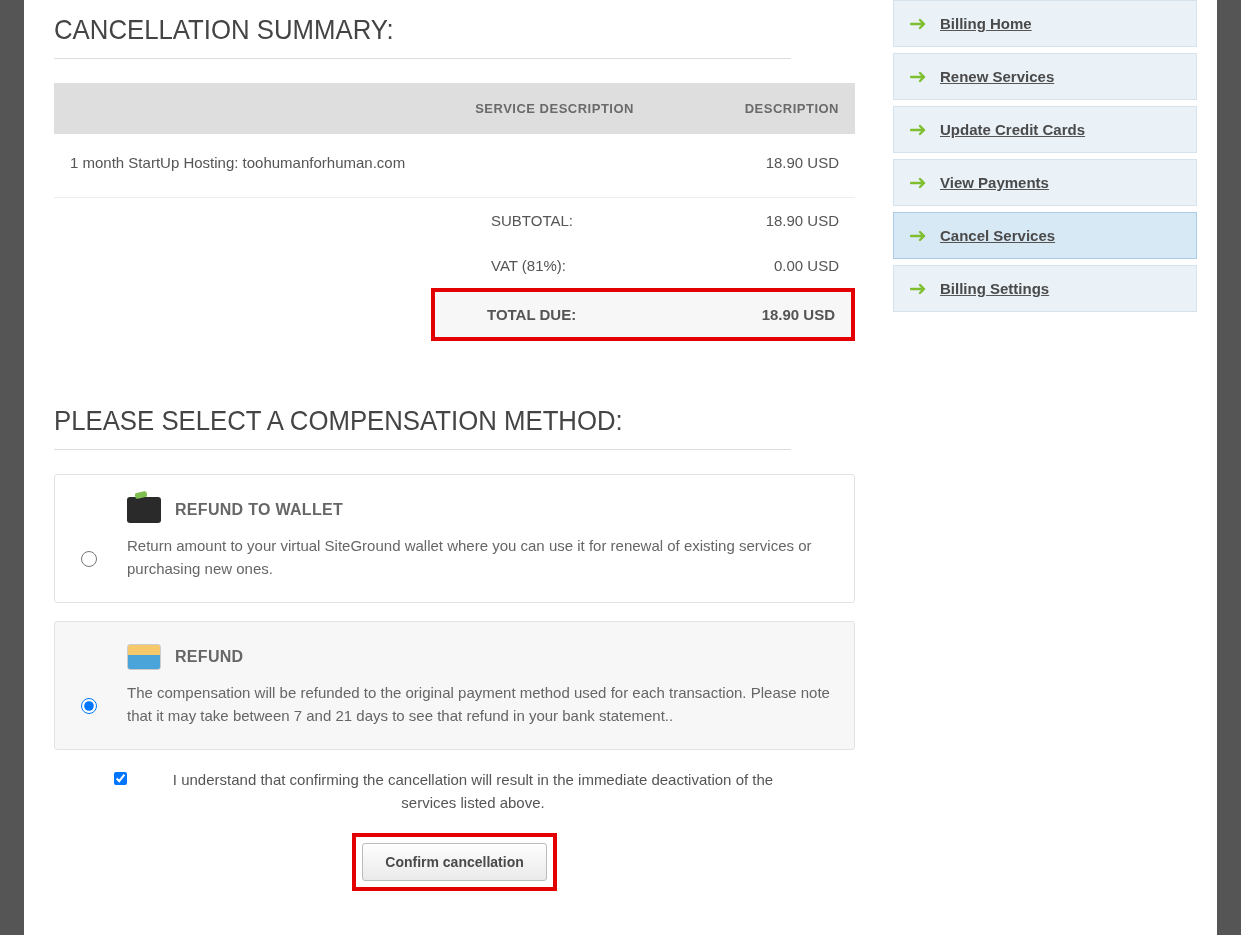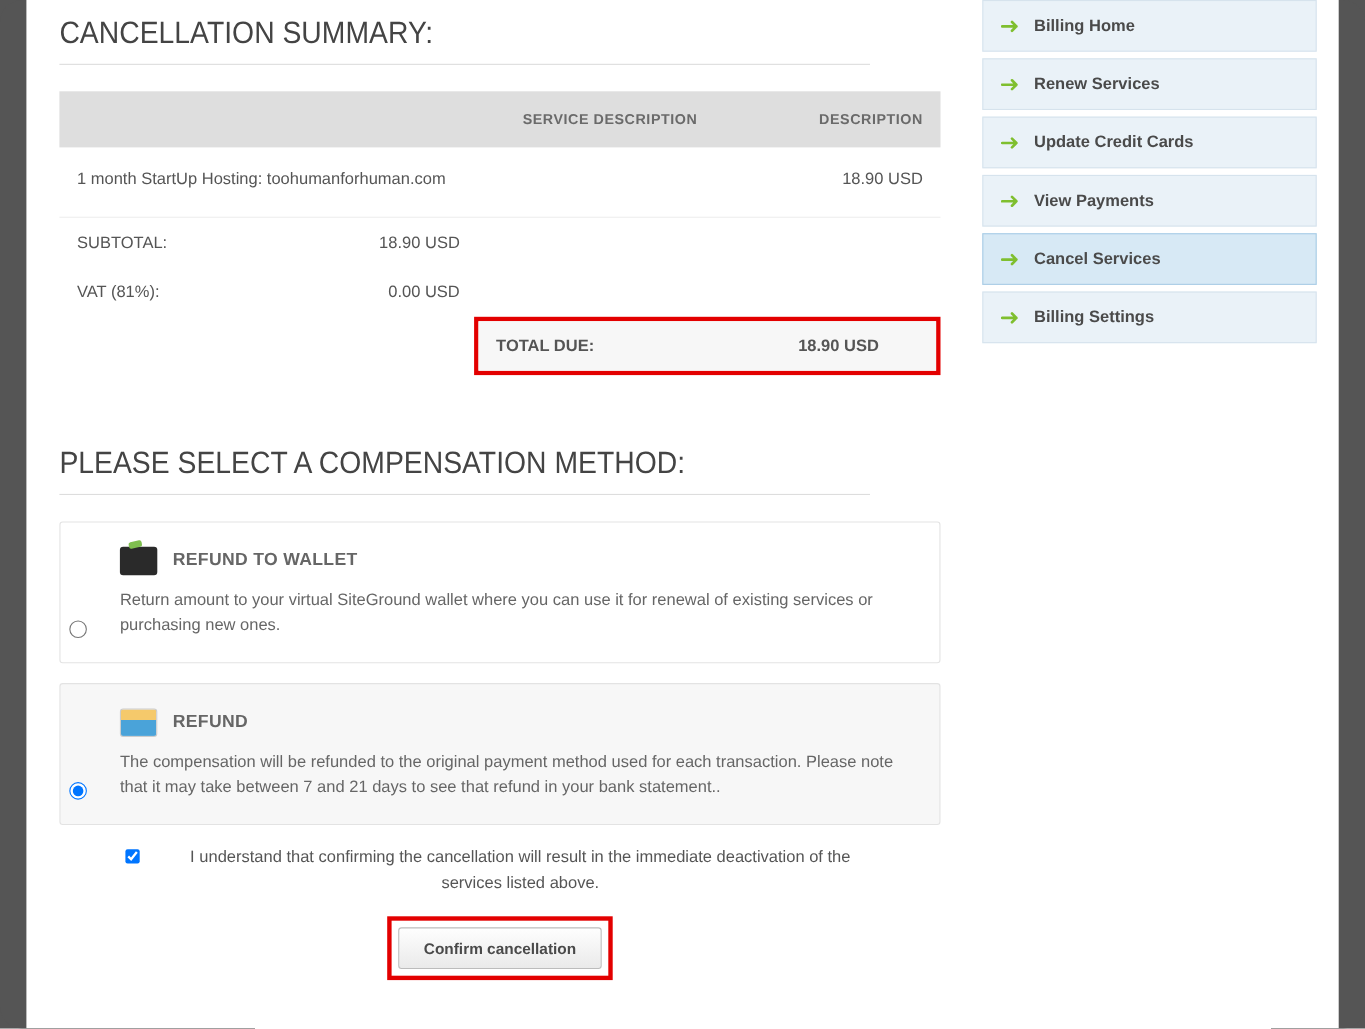--- a/index.html
+++ b/index.html
@@ -27,20 +27,21 @@
     display: flex;
     align-items: flex-start;
   }
   .main {
     flex: 1;
     padding: 0 30px 40px 30px;
   }
   .sidebar {
     width: 332px;
     padding: 0 20px 20px 8px;
+    text-decoration: underline;
   }
 
   h2.section-title {
     font-family: "Arial Narrow", Arial, sans-serif;
     font-stretch: condensed;
     font-weight: 400;
     font-size: 28px;
     letter-spacing: 0px;
     text-transform: uppercase;
     color: #444;
@@ -73,21 +74,21 @@
   }
   .summary-table tbody td.right { text-align: right; }
 
   .totals {
     margin-top: 6px;
     border-top: 1px solid #eee;
     width: 100%;
   }
   .totals-row {
     display: flex;
-    justify-content: flex-start;
+    justify-content: flex-end;
     align-items: stretch;
     font-size: 15px;
     color: #555;
   }
   .totals-row .label {
     width: 240px;
     padding: 14px 16px;
   }
   .totals-row .value {
     width: 140px;
@@ -102,24 +103,24 @@
     border: 4px solid #e30000;
     display: inline-flex;
     align-self: flex-end;
     margin-left: auto;
   }
 
   
   .option-box {
     border: 1px solid #e3e3e3;
     border-radius: 3px;
-    padding: 22px 22px 22px 8px;
+    padding: 22px 22px 22px 26px;
     margin-bottom: 18px;
     display: flex;
-    align-items: flex-end;
+    align-items: center;
     gap: 30px;
   }
   .option-box.selected {
     background: #f7f7f7;
   }
   .option-radio {
     margin-top: 40px;
     width: 16px;
     height: 16px;
     flex-shrink: 0;

